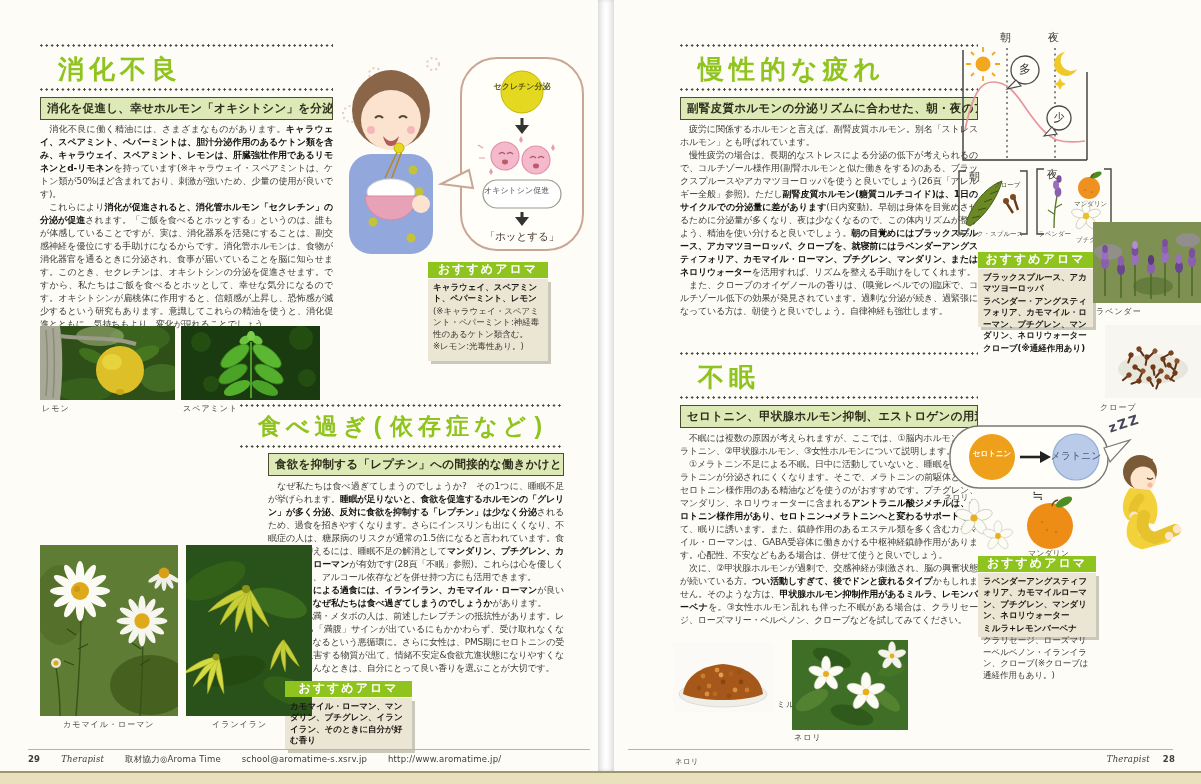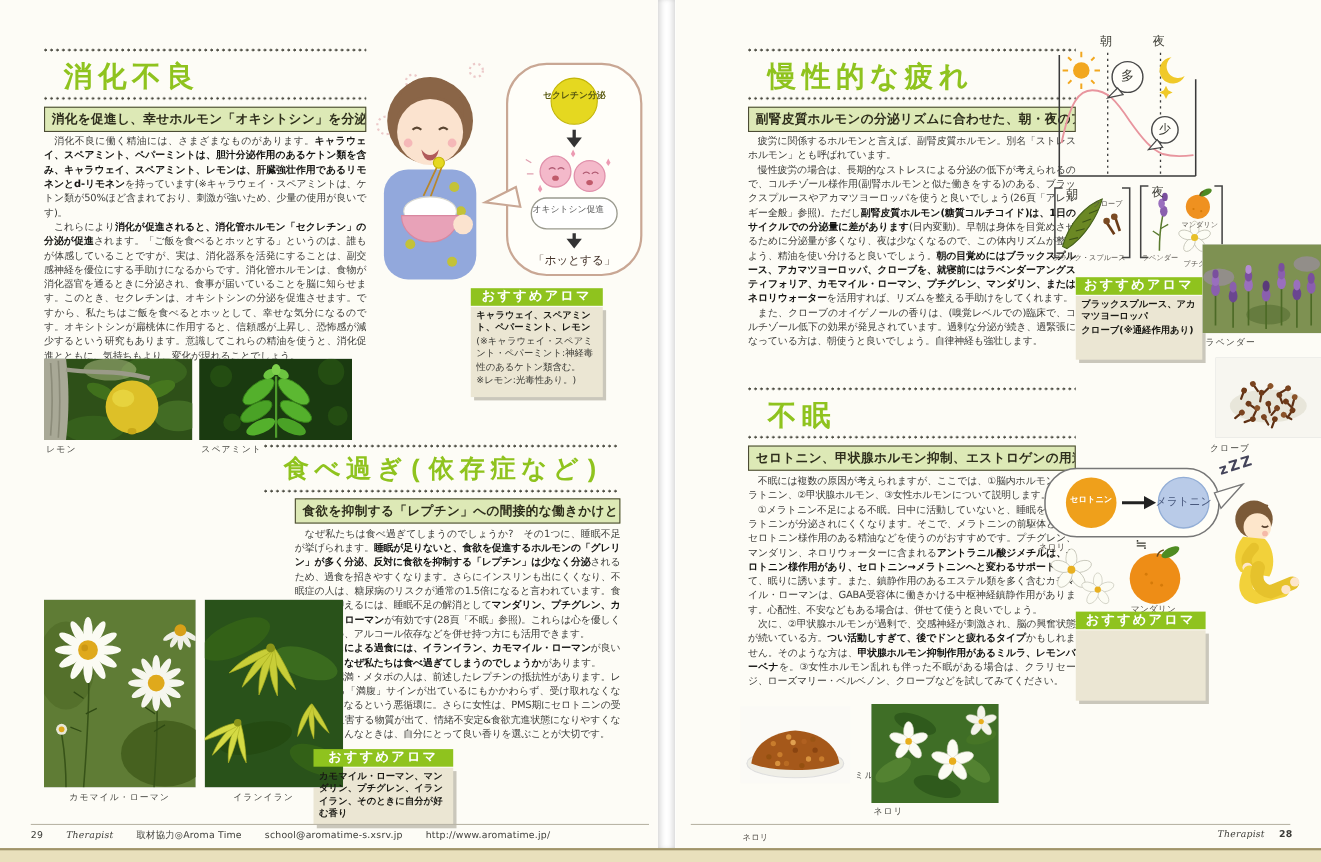--- a/index.html
+++ b/index.html
@@ -268,21 +268,21 @@
             <path d="M0,0 C-5,12 -7,26 -3,44 C0,32 3,16 3,0 Z" transform="rotate(36)"></path>
           </g>
         </g>
       </svg>
     </div>
     <div class="caption" style="left:63px;top:719px;">カモマイル・ローマン</div>
     <div class="caption" style="left:212px;top:719px;">イランイラン</div>
 
     <div class="footer-line" style="left:28px;top:749px;width:562px;"></div>
     <div class="footer" style="left:28px;top:754px;">
-      <span style="font-weight:normal;">29</span>
+      <span style="font-weight:bold;">29</span>
       <span class="brand">Therapist</span>
       <span>取材協力◎Aroma Time</span>
       <span>school@aromatime-s.xsrv.jp</span>
       <span>http://www.aromatime.jp/</span>
     </div>
   </div>
 
   <div class="page page-right"></div>
 
   <div class="abs dotted" style="left:680px;top:44px;width:298px;"></div>
@@ -378,20 +378,21 @@
     <div class="ilabel" style="left:40px;top:34px;font-size:6.5px;">マンダリン</div>
     <div class="ilabel" style="left:4px;top:64px;font-size:6.5px;">ラベンダー</div>
     <div class="ilabel" style="left:42px;top:70px;font-size:6.5px;">プチグレン</div>
   </div>
 
   <div class="reco" style="left:978px;top:252px;width:115px;">
     <div class="hd">おすすめアロマ</div>
     <div class="bg" style="height:58px;"></div>
     <div class="tx">
       <div class="ln"><b>ブラックスプルース、アカマツヨーロッパ</b></div>
+      <div class="ln"><b>ラベンダー・アングスティフォリア、カモマイル・ローマン、プチグレン、マンダリン、ネロリウォーター</b></div>
       <div class="ln"><b>クローブ(※通経作用あり)</b></div>
     </div>
   </div>
 
   <div class="photo" style="left:1093px;top:222px;width:108px;height:81px;">
     <svg viewBox="0 0 108 81">
       <rect width="108" height="81" fill="#7e9152"></rect>
       <ellipse cx="15" cy="30" rx="14" ry="8" fill="#a58cc0" opacity=".5"></ellipse>
       <ellipse cx="95" cy="18" rx="12" ry="7" fill="#a58cc0" opacity=".5"></ellipse>
       <ellipse cx="60" cy="64" rx="20" ry="9" fill="#5c7438" opacity=".7"></ellipse>
@@ -591,20 +592,25 @@
     <div class="ilabel" style="left:104px;top:35px;width:56px;text-align:center;font-size:10px;color:#48587c;">メラトニン</div>
     <div class="ilabel" style="left:88px;top:74px;font-size:13px;color:#3a3a32;">≒</div>
     <div class="ilabel" style="left:0px;top:78px;font-size:8px;">ネロリ</div>
     <div class="ilabel" style="left:84px;top:134px;font-size:8px;">マンダリン</div>
     <div class="ilabel" style="left:164px;top:2px;font-size:13px;font-weight:bold;color:#44445a;transform:rotate(-18deg);letter-spacing:2px;">zZZ</div>
   </div>
 
   <div class="reco" style="left:978px;top:556px;width:118px;">
     <div class="hd">おすすめアロマ</div>
     <div class="bg" style="height:64px;"></div>
+    <div class="tx">
+      <div class="ln"><b>ラベンダーアングスティフォリア、カモマイルローマン、プチグレン、マンダリン、ネロリウォーター</b></div>
+      <div class="ln"><b>ミルラ+レモンバーベナ</b></div>
+      <div class="ln"><span>クラリセージ、ローズマリーベルベノン・イランイラン、クローブ</span><span>(※クローブは通経作用もあり。)</span></div>
+    </div>
   </div>
 
   <div class="photo" style="left:673px;top:642px;width:100px;height:70px;background:#fbfaf6;">
     <svg viewBox="0 0 100 70">
       <rect width="100" height="70" fill="#fbfaf6"></rect>
       <ellipse cx="50" cy="52" rx="44" ry="13" fill="#efeee6" stroke="#ddd" stroke-width="1"></ellipse>
       <path d="M10,52 C12,36 26,24 50,22 C74,24 88,36 90,52 C72,60 28,60 10,52 Z" fill="#a5581a"></path>
       <g>
         <circle cx="30" cy="34" r="2.4" fill="#c87c2c"></circle>
           <circle cx="44" cy="28" r="2.4" fill="#d8923e"></circle>

